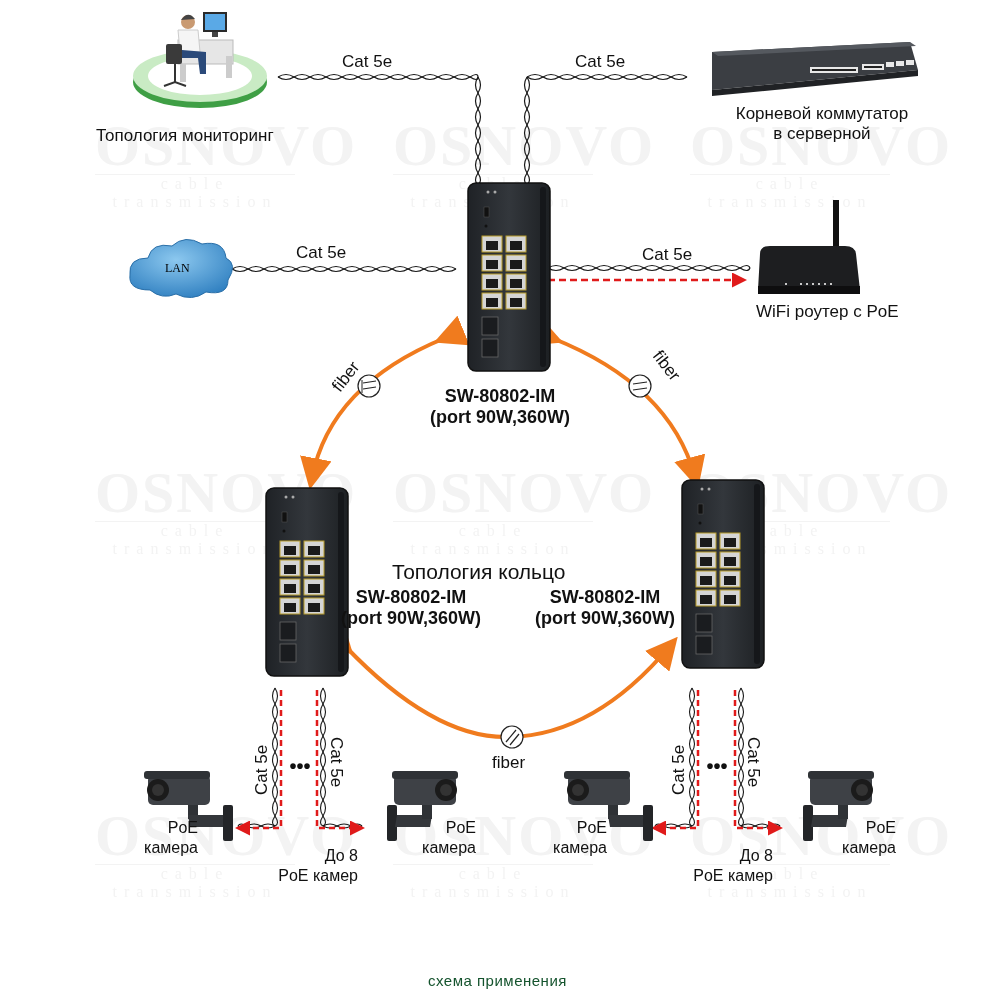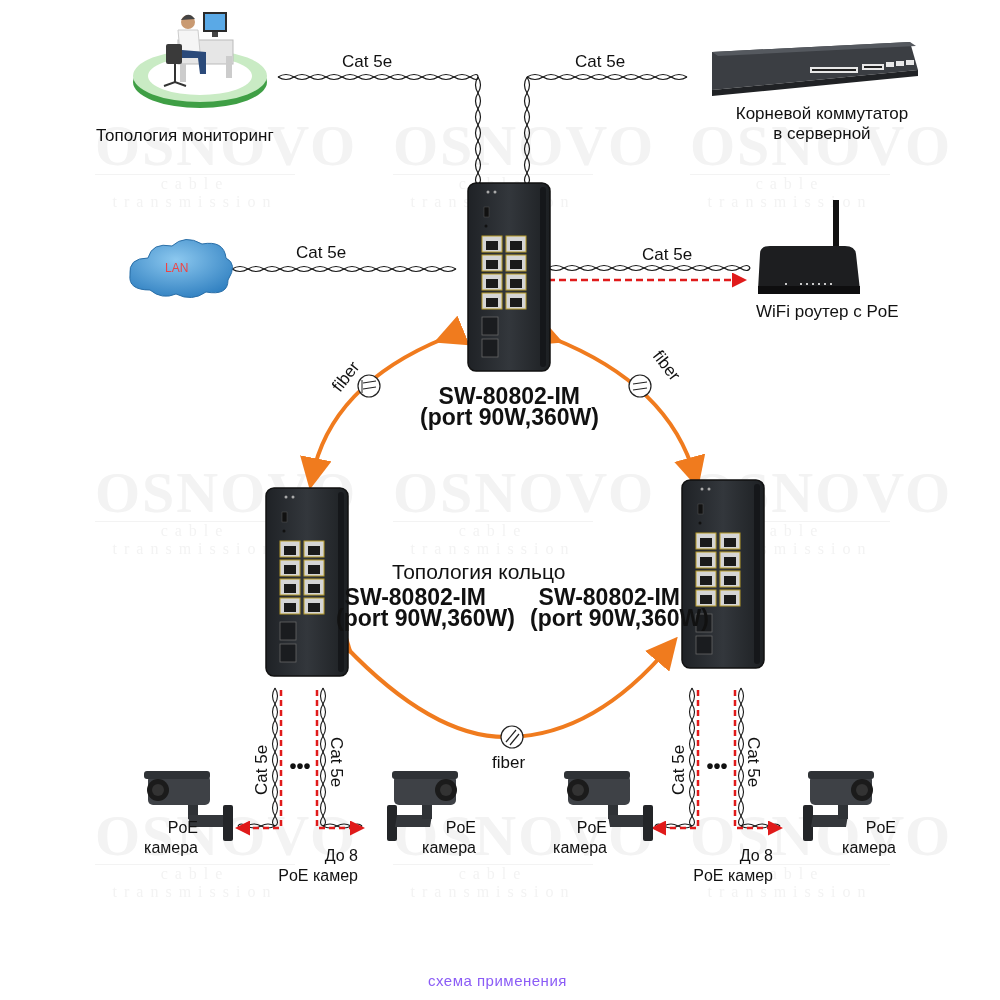--- a/index.html
+++ b/index.html
@@ -1,25 +1,25 @@
 <!DOCTYPE html>
 <html><head>
 <meta charset="utf-8">
 <style>
   html, body { margin:0; padding:0; background:#ffffff; }
   body { width:1000px; height:1000px; position:relative; overflow:hidden; font-family:"Liberation Sans", sans-serif; }
   #stage { position:absolute; left:0; top:0; width:1000px; height:1000px; }
   .lbl { position:absolute; color:#111; font-family:"Liberation Sans", sans-serif; white-space:nowrap; }
   .cable-lbl { font-size:17px; }
   .dev-lbl { font-size:17px; text-align:center; line-height:20px; }
-  .model-lbl { font-size:23px; font-weight:bold; text-align:right; line-height:21px; }
+  .model-lbl { font-size:18px; font-weight:bold; text-align:center; line-height:21px; }
   .topo-lbl { font-size:21px;margin-top:44px; }
   .cam-lbl { font-size:16px; text-align:right; line-height:20px; }
   .fiber-lbl { font-size:17px; }
-  .footer-lbl { font-size:15px; color:#8b5cf6; letter-spacing:0.5px; }
+  .footer-lbl { font-size:15px; color:#14532d; letter-spacing:0.5px; }
   .wm { position:absolute; font-family:"Liberation Serif", serif; color:#f3f3f3; text-align:center; pointer-events:none; }
   .wm .big { font-size:58px; font-weight:bold; letter-spacing:2px; line-height:56px; display:block; }
   .wm .small { font-size:16px; letter-spacing:7px; display:block; line-height:18px; border-top:1px solid #f3f3f3; }
 </style>
 </head>
 <body>
 
 <div class="wm" style="left:95px;top:118px;width:200px;">
     <span class="big">OSNOVO</span>
     <span class="small">cable transmission</span>
@@ -296,21 +296,21 @@
 
   <text transform="translate(340,393) rotate(-52)" font-family="Liberation Sans, sans-serif" font-size="17" fill="#111">fiber</text>
   <text transform="translate(652,356) rotate(52)" font-family="Liberation Sans, sans-serif" font-size="17" fill="#111">fiber</text>
 </svg>
 
 <div class="lbl dev-lbl" style="left:96px;top:126px;">Топология мониторинг</div>
 <div class="lbl dev-lbl" style="left:722px;top:104px;width:200px;">
   <div>Корневой коммутатор</div>
   <div>в серверной</div>
 </div>
-<div class="lbl" style="left:165px;top:261px;font-size:12px;color:#ef4444;">LAN</div>
+<div class="lbl" style="left:165px;top:261px;font-size:12px;color:#000000;font-family:Liberation Serif, serif;">LAN</div>
 <div class="lbl dev-lbl" style="left:728px;top:302px;margin-left:28px;">WiFi роутер с PoE</div>
 
 <div class="lbl cable-lbl" style="left:342px;top:52px;">Cat 5e</div>
 <div class="lbl cable-lbl" style="left:575px;top:52px;">Cat 5e</div>
 <div class="lbl cable-lbl" style="left:296px;top:243px;">Cat 5e</div>
 <div class="lbl cable-lbl" style="left:642px;top:245px;">Cat 5e</div>
 
 <div class="lbl model-lbl" style="left:420px;top:386px;width:160px;">
   <div>SW-80802-IM</div>
   <div>(port 90W,360W)</div>

